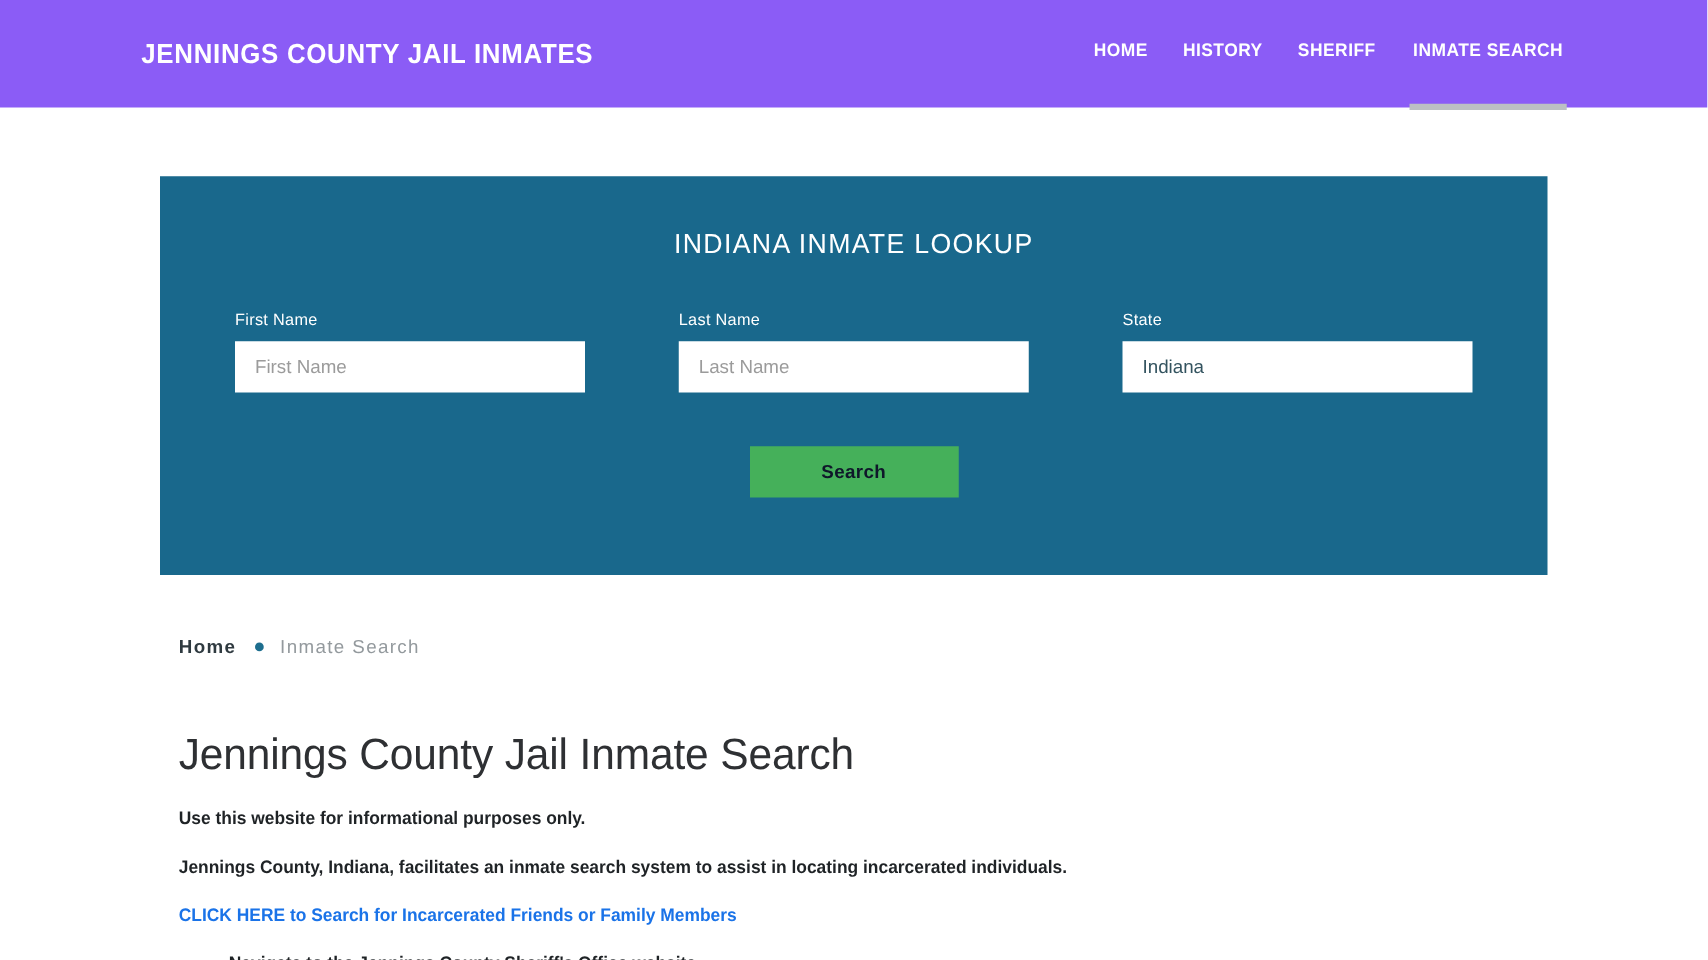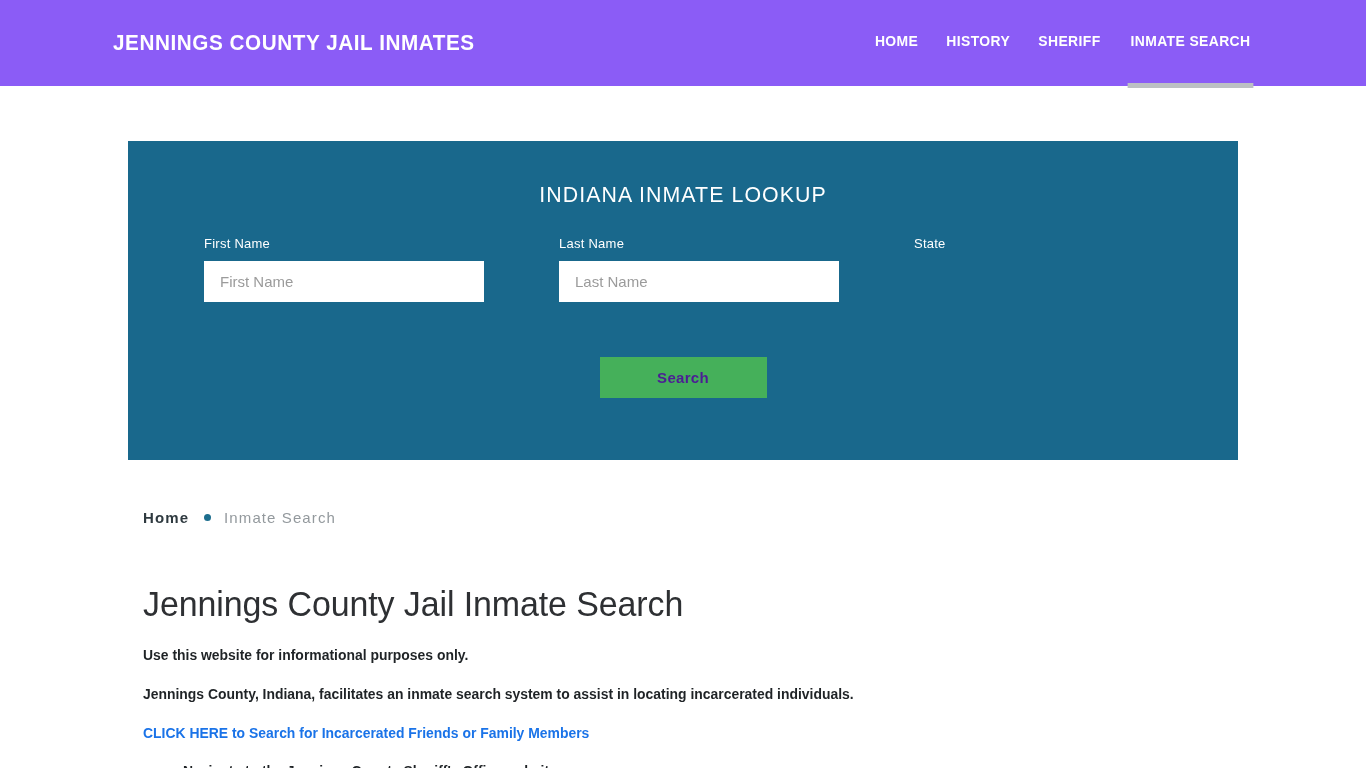--- a/index.html
+++ b/index.html
@@ -93,23 +93,22 @@
   .fields-row {
     position: absolute;
     left: 0;
     top: 95px;
     width: 1110px;
     height: 80px;
   }
 
   .field {
     position: absolute;
-    top: 0;
+    top: 12px;
     width: 280px;
-    margin-left: 16px;
   }
 
   .field-first  { left: 60px; }
   .field-last   { left: 415px; }
   .field-state  { left: 770px; }
 
   .field-label {
     display: block;
     font-size: 13px;
     color: #ffffff;
@@ -143,21 +142,21 @@
     top: 216px;
     display: flex;
     justify-content: center;
   }
 
   .search-btn {
     width: 167px;
     height: 41px;
     border: none;
     background: #45b05a;
-    color: #4c1d95;
+    color: #0f172a;
     font-family: "Liberation Sans", sans-serif;
     font-size: 15px;
     font-weight: bold;
     letter-spacing: 0.3px;
     cursor: pointer;
   }
 
   
   .content {
     position: absolute;
@@ -270,20 +269,21 @@
       <input class="field-input" type="text" placeholder="First Name" style="">
     </div>
 
     <div class="field field-last">
       <label class="field-label">Last Name</label>
       <input class="field-input" type="text" placeholder="Last Name" style="">
     </div>
 
     <div class="field field-state">
       <label class="field-label">State</label>
+      <input class="field-input" type="text" value="Indiana" style="">
     </div>
 
   </div>
 
   <div class="search-btn-wrap">
     <button class="search-btn">Search</button>
   </div>
 </section>
 
 <main class="content">

